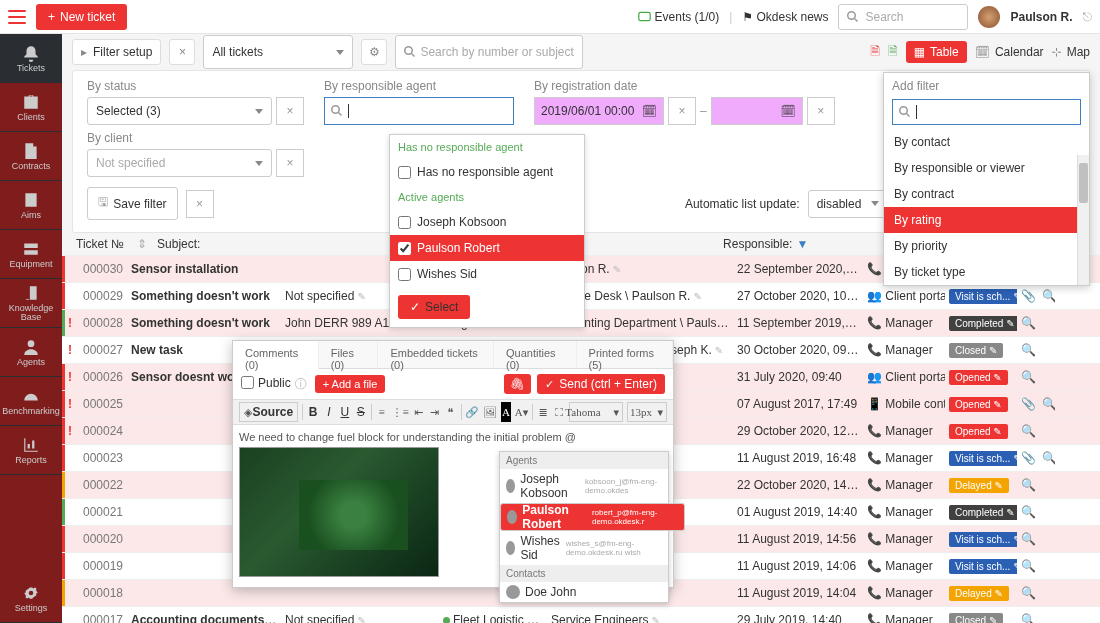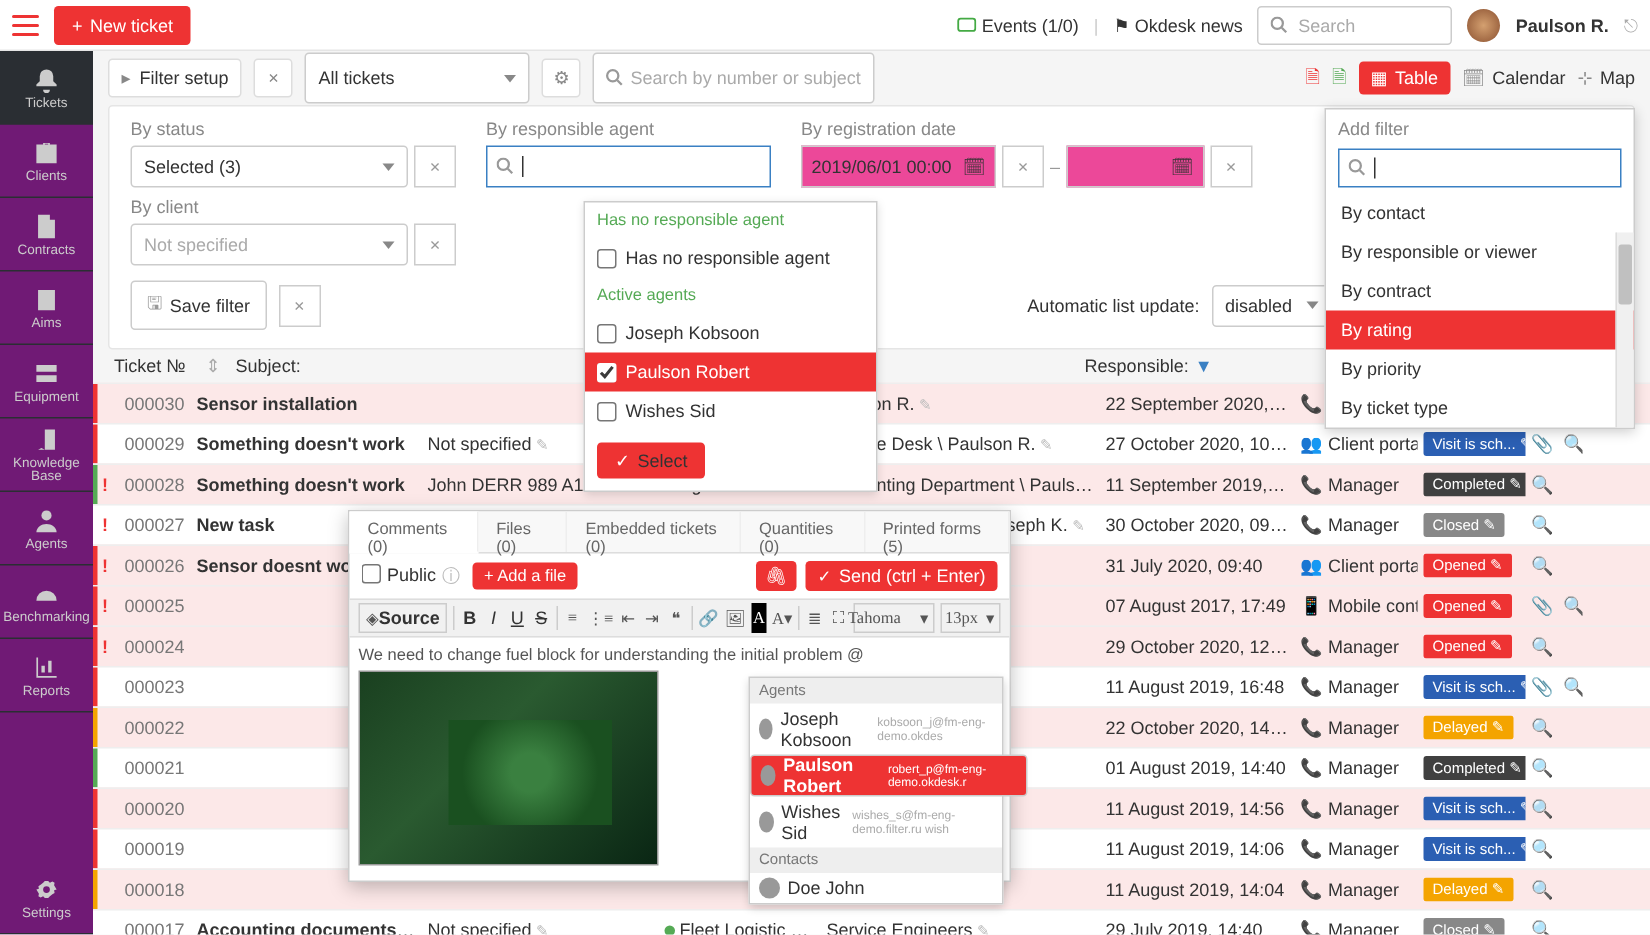--- a/index.html
+++ b/index.html
@@ -9,41 +9,41 @@
 .ham span{height:2px;background:#e33;border-radius:1px}
 .btn{border:none;border-radius:3px;padding:6px 12px;cursor:pointer;display:inline-flex;align-items:center;gap:5px}
 .btn-red{background:#e33;color:#fff}
 .btn-red *{color:#fff}
 .spacer{flex:1}
 .evt{color:#4a4;display:flex;align-items:center;gap:4px}
 .nlink{color:#888}
 .srch{border:1px solid #ccc;border-radius:3px;height:26px;width:130px;padding:0 8px;display:flex;align-items:center;gap:6px}
 .srch svg,.ico svg{fill:#999}
 .uname{font-weight:600}
-.side{position:absolute;left:0;top:34px;bottom:0;width:62px;background:#701a75;display:flex;flex-direction:column;overflow:hidden}
+.side{position:absolute;left:0;top:34px;bottom:0;width:62px;background:#7f1d1d;display:flex;flex-direction:column;overflow:hidden}
 .side-item{height:49px;display:flex;flex-direction:column;align-items:center;justify-content:center;gap:2px;cursor:pointer;border-bottom:1px solid #2a2e33}
 .side-item.active{background:#2a2e33}
 .side-item span{color:#ccc;font-size:9px;text-align:center;line-height:1}
 .side-item svg{fill:#ccc;width:18px;height:18px}
 .side .settings{margin-top:auto}
 .main{position:absolute;left:62px;top:34px;right:0;bottom:0;background:#f5f5f5}
 .bar1{height:36px;display:flex;align-items:center;padding:0 10px;gap:8px}
 .chip{border:1px solid #ddd;background:#fff;border-radius:3px;height:26px;display:flex;align-items:center;padding:0 8px;gap:6px;color:#888}
 .sq{width:26px;height:26px;border:1px solid #ddd;background:#fff;border-radius:3px;display:flex;align-items:center;justify-content:center;color:#888;cursor:pointer}
 .dd{border:1px solid #ccc;background:#fff;border-radius:3px;height:26px;display:flex;align-items:center;padding:16px 8px;min-width:150px;color:#555}
 .viewbtn{display:flex;align-items:center;gap:5px;color:#888;cursor:pointer}
 .viewbtn.act{background:#e33;color:#fff;padding:4px 8px;border-radius:3px}.viewbtn.act *{color:#fff}
 .filters{padding:8px 14px 12px;background:#fff;margin:0 10px;border:1px solid #e5e5e5;border-radius:3px;position:relative}
 .frow{display:flex;gap:20px;align-items:flex-start}
 .fcol label{color:#888;display:block;margin-bottom:4px}
 .fbox{display:flex;align-items:center;gap:4px}
 .sel{border:1px solid #ccc;background:#fff;border-radius:3px;height:28px;min-width:185px;display:flex;align-items:center;padding:0 8px}
 .closeb{width:28px;height:28px;border:1px solid #ccc;background:#fff;display:flex;align-items:center;justify-content:center;color:#999;cursor:pointer}
 .inp{border:1px solid #3a80c3;background:#fff;height:28px;width:190px;padding:0 6px;display:flex;align-items:center;gap:5px}
-.dateinp{border:1px solid #ccc;background:#ec4899;height:28px;width:130px;padding:0 6px;display:flex;align-items:center;gap:5px}
+.dateinp{border:1px solid #ccc;background:#f0abfc;height:28px;width:130px;padding:0 6px;display:flex;align-items:center;gap:5px}
 .savebar{display:flex;align-items:center;gap:8px;margin-top:10px;color:#999}
 .savebtn{border:1px solid #ccc;padding:5px 10px;border-radius:3px;color:#999;display:flex;align-items:center;gap:5px}
 .agentpop{position:absolute;left:316px;top:63px;width:196px;background:#fff;border:1px solid #ccc;z-index:50;box-shadow:0 2px 6px rgba(0,0,0,.15)}
 .ap-h{color:#5a5;padding:6px 8px;font-size:11px}
 .ap-item{padding:6px 8px;display:flex;align-items:center;gap:6px}
 .ap-item input{width:13px;height:13px}
 .ap-sel{background:#e33}.ap-sel span{color:#fff}.ap-sel input{accent-color:#fff}
 .ap-btn{margin:8px;background:#e33;color:#fff;padding:5px 12px;border-radius:3px;display:inline-flex;align-items:center;gap:5px}
 .addpop{position:absolute;right:10px;top:72px;width:207px;background:#fff;border:1px solid #ccc;z-index:60;box-shadow:0 2px 8px rgba(0,0,0,.2)}
 .addpop .hdr{padding:6px 8px;color:#888}
@@ -618,21 +618,21 @@
           <span style="color:#aaa;font-size:8px">kobsoon_j@fm-eng-demo.okdes</span>
         </div>
    <div class="mi sel">
           <div class="av"></div>
           <b>Paulson Robert</b> 
           <span style="font-size:8px">robert_p@fm-eng-demo.okdesk.r</span>
         </div>
    <div class="mi">
           <div class="av"></div>
           <span>Wishes Sid</span> 
-          <span style="color:#aaa;font-size:8px">wishes_s@fm-eng-demo.filter.ru wish</span>
+          <span style="color:#aaa;font-size:8px">wishes_s@fm-eng-demo.okdesk.ru wish</span>
         </div>
    <div class="mh">Contacts</div>
    <div class="mi">
           <div class="av"></div>
           <span>Doe John</span>
         </div>
   </div>
  </div>
 </div>
 

